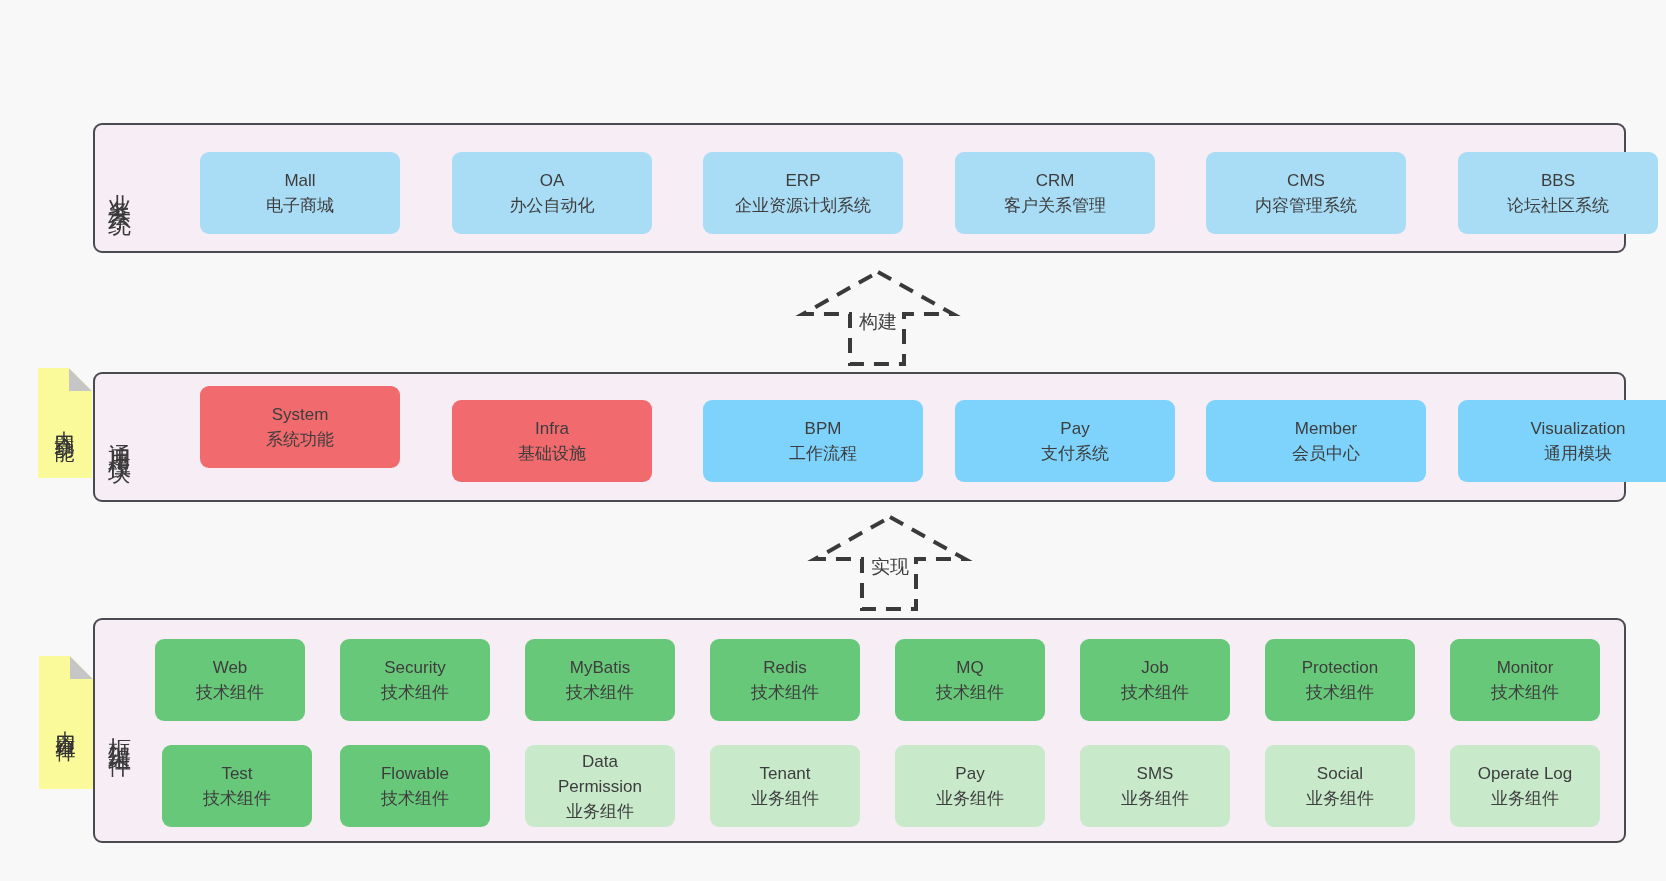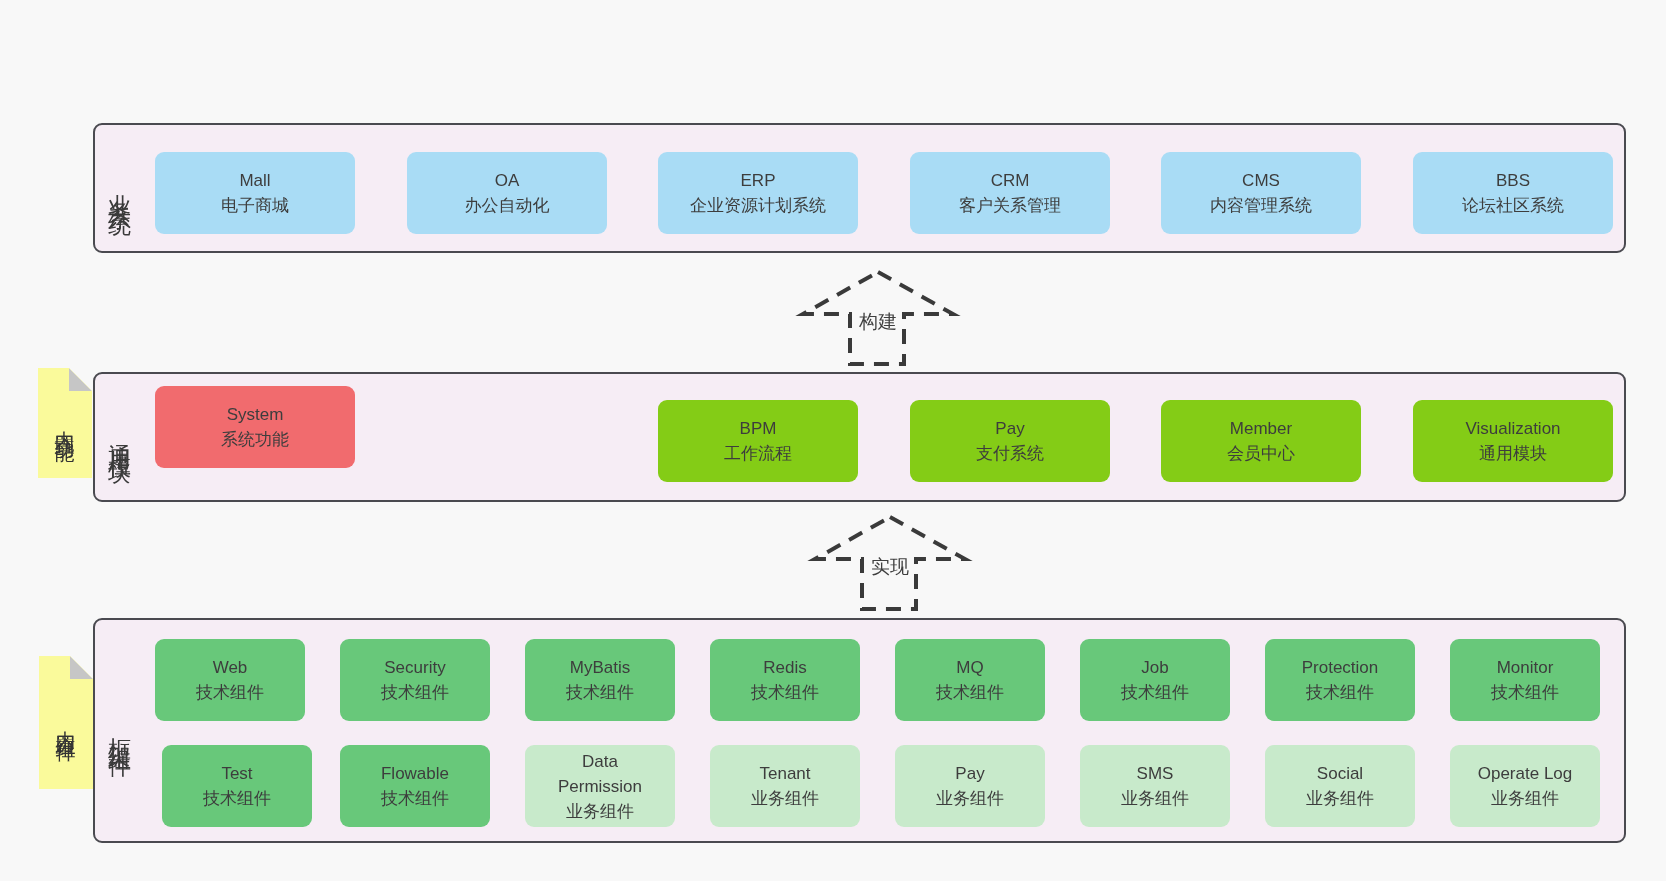--- a/index.html
+++ b/index.html
@@ -45,25 +45,25 @@
     position:absolute;
     height:82px;
     border-radius:9px;
     display:flex;flex-direction:column;
     align-items:center;justify-content:center;
     text-align:center;
     color:#3d3d3d;
     line-height:25px;
     font-size:17px;
   }
-  .box-lg{width:200px;}
+  .box-lg{width:200px;margin-left:45px;}
   .box-sm{width:150px;}
   .blue {background:#a9dcf5;}
   .red  {background:#f16b6e;}
-  .pink {background:#84cc16;}
+  .pink {background:#7dd3fc;padding-left:20px;}
   .gdark{background:#68c87a;}
   .glite{background:#c8eacb;}
   .box-name{white-space:pre-line;}
   
   .sticky{
     position:absolute;
     width:54px;
     background:#fafa9b;
     clip-path:polygon(0 0, calc(100% - 23px) 0, 100% 23px, 100% 100%, 0 100%);
     z-index:3;
@@ -152,20 +152,24 @@
     <div class="stext">内置功能</div>
   </div>
 
   <div class="panel panel-2">
     <div class="vlabel">通用模块</div>
 
     <div class="box box-lg red" style="left:60px;top:12px">
       <span class="box-name">System</span>
       <span class="box-sub">系统功能</span>
     </div>
+    <div class="box box-lg red" style="left:312px;top:26px">
+      <span class="box-name">Infra</span>
+      <span class="box-sub">基础设施</span>
+    </div>
     <div class="box box-lg pink" style="left:563px;top:26px">
       <span class="box-name">BPM</span>
       <span class="box-sub">工作流程</span>
     </div>
     <div class="box box-lg pink" style="left:815px;top:26px">
       <span class="box-name">Pay</span>
       <span class="box-sub">支付系统</span>
     </div>
     <div class="box box-lg pink" style="left:1066px;top:26px">
       <span class="box-name">Member</span>

